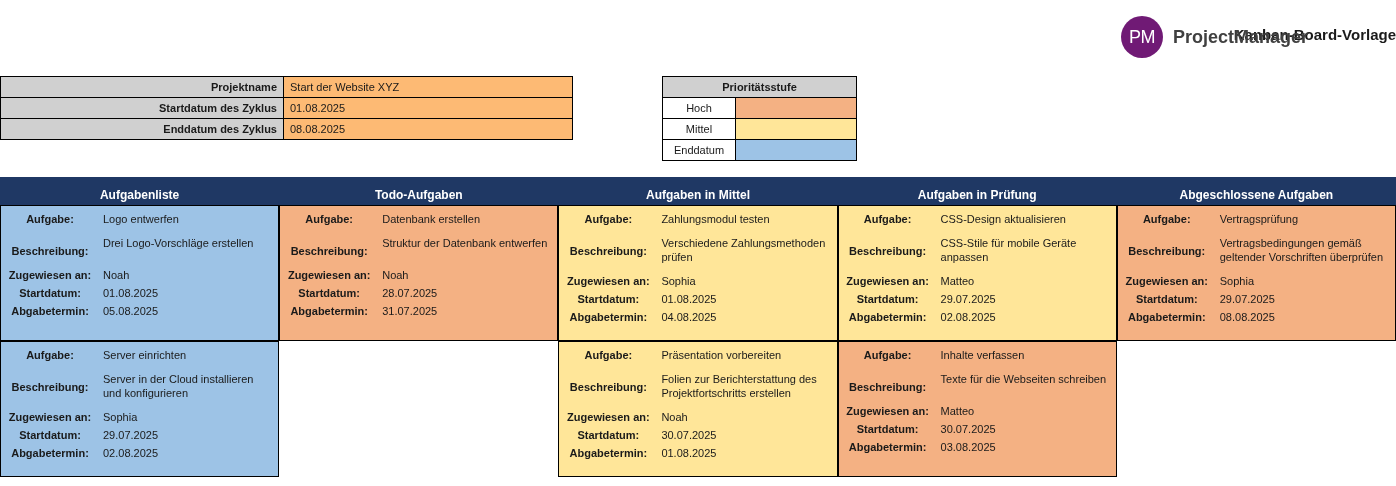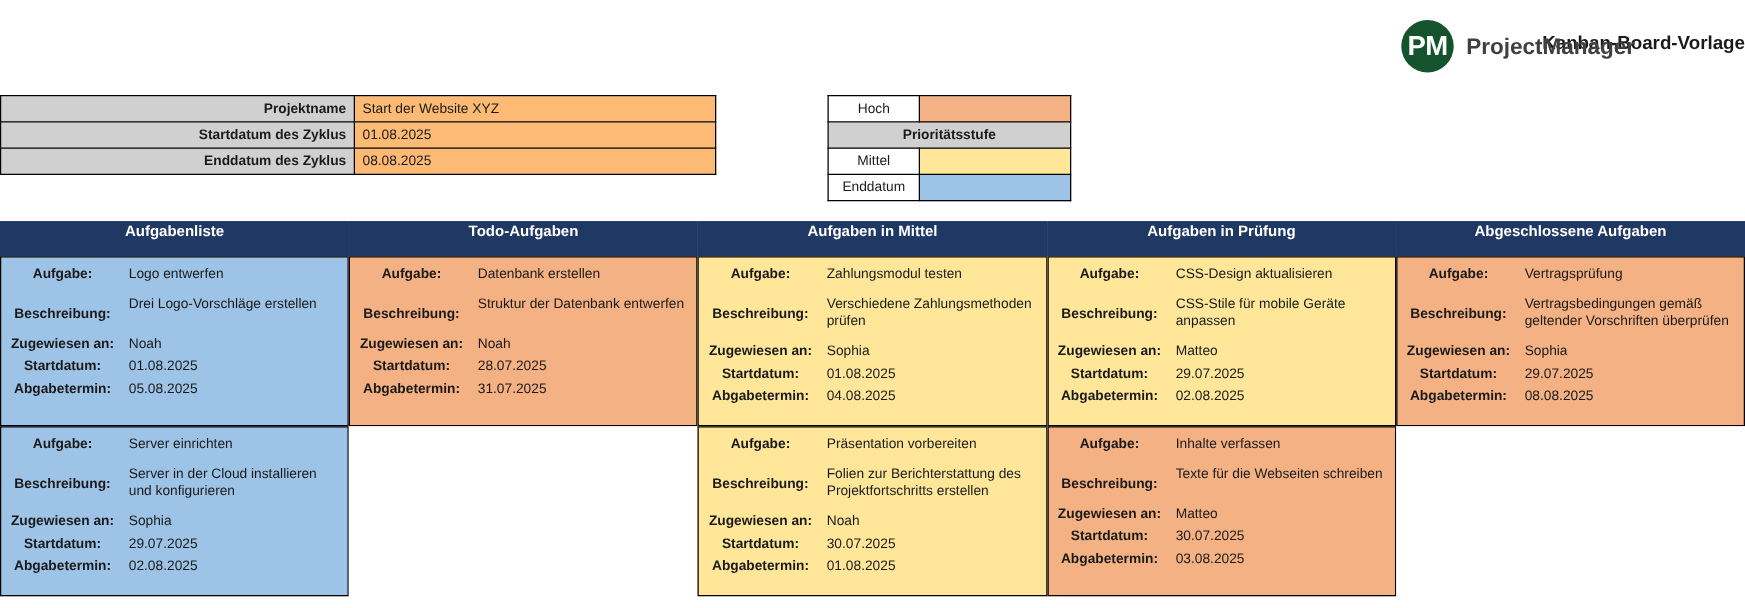--- a/index.html
+++ b/index.html
@@ -32,27 +32,27 @@
     top: 16px;
     right: 88px;
     display: flex;
     align-items: center;
     gap: 10px;
   }
   .brand-mark {
     width: 42px;
     height: 42px;
     border-radius: 50%;
-    background: #14532d;
+    background: #701a75;
     color: #ffffff;
     display: flex;
     align-items: center;
     justify-content: center;
-    font-size: 22px;
-    font-weight: bold;
+    font-size: 18px;
+    font-weight: normal;
     letter-spacing: -0.5px;
   }
   .brand-name {
     font-size: 18px;
     font-weight: bold;
     color: #404040;
   }
 
   
   .info-table {
@@ -119,21 +119,21 @@
   .column {
     width: 279.2px;
     box-sizing: border-box;
   }
   .col-head {
     background: #1f3864;
     color: #ffffff;
     font-weight: bold;
     font-size: 12px;
     text-align: center;
-    padding: 0 2px;
+    padding: 10px 2px;
     border: 1px solid #1f3864;
     box-sizing: border-box;
     height: 28px;
   }
   .card {
     border: 1px solid #000000;
     box-sizing: border-box;
     padding: 6px 4px 7px 4px;
   }
   .card-empty {
@@ -193,25 +193,25 @@
       <tr>
         <td class="info-label">Enddatum des Zyklus</td>
         <td class="info-value">08.08.2025</td>
       </tr>
     </tbody>
 </table>
 
 <table class="prio-table">
   <tbody>
       <tr>
+        <td class="prio-header" colspan="2">Prioritätsstufe</td>
+      </tr>
+      <tr>
         <td class="prio-name">Hoch</td>
         <td class="prio-swatch" style="background: rgb(244, 177, 131);"></td>
-      </tr>
-      <tr>
-        <td class="prio-header" colspan="2">Prioritätsstufe</td>
       </tr>
       <tr>
         <td class="prio-name">Mittel</td>
         <td class="prio-swatch" style="background: rgb(255, 230, 153);"></td>
       </tr>
       <tr>
         <td class="prio-name">Enddatum</td>
         <td class="prio-swatch" style="background: rgb(157, 195, 230);"></td>
       </tr>
     </tbody>

